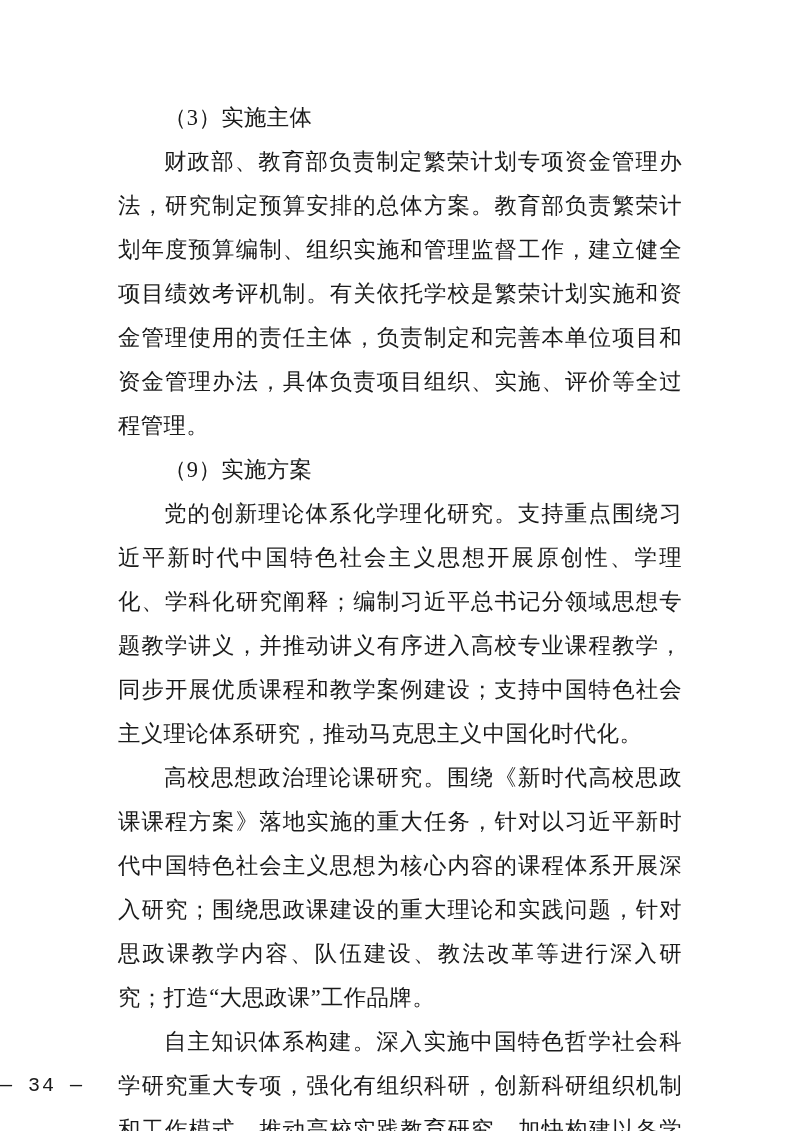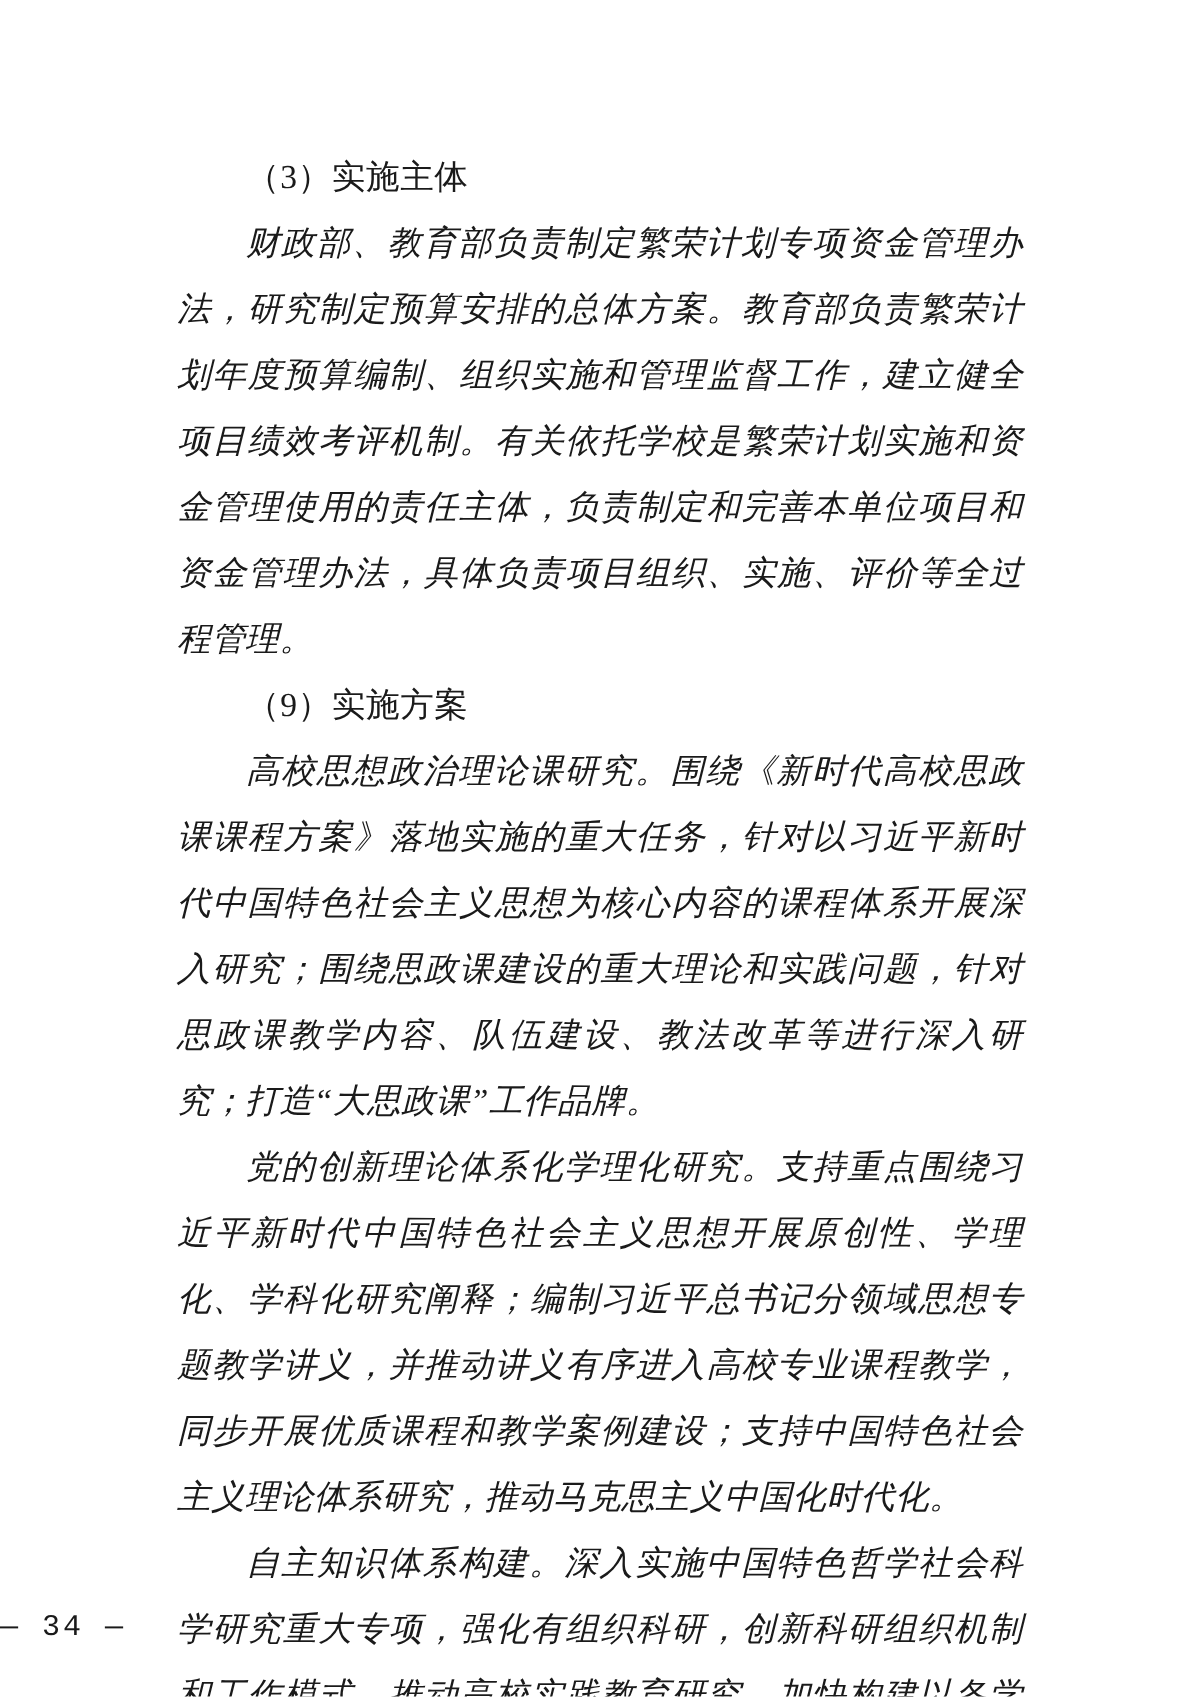--- a/index.html
+++ b/index.html
@@ -28,21 +28,20 @@
     width: 564px;
   }
   .para {
     font-size: 22.4px;
     line-height: 44px;
     text-align: justify;
     text-justify: inter-ideograph;
     margin: 0 0 0 0;
     letter-spacing: 0.4px;
     font-family: "Liberation Serif", "DejaVu Serif", serif;
-    font-style: italic;
   }
   .para.indent {
     text-indent: 46px;
   }
   .heading {
     font-size: 22.4px;
     line-height: 44px;
     text-indent: 46px;
     margin: 0;
     letter-spacing: 0.4px;
@@ -60,18 +59,18 @@
   }
 </style>
 </head>
 <body>
 
 <div class="page">
   <div class="doc-body">
     <p class="heading">（3）实施主体</p>
     <p class="para indent">财政部、教育部负责制定繁荣计划专项资金管理办法，研究制定预算安排的总体方案。教育部负责繁荣计划年度预算编制、组织实施和管理监督工作，建立健全项目绩效考评机制。有关依托学校是繁荣计划实施和资金管理使用的责任主体，负责制定和完善本单位项目和资金管理办法，具体负责项目组织、实施、评价等全过程管理。</p>
     <p class="heading">（9）实施方案</p>
+    <p class="para indent">党的创新理论体系化学理化研究。支持重点围绕习近平新时代中国特色社会主义思想开展原创性、学理化、学科化研究阐释；编制习近平总书记分领域思想专题教学讲义，并推动讲义有序进入高校专业课程教学，同步开展优质课程和教学案例建设；支持中国特色社会主义理论体系研究，推动马克思主义中国化时代化。</p>
     <p class="para indent">高校思想政治理论课研究。围绕《新时代高校思政课课程方案》落地实施的重大任务，针对以习近平新时代中国特色社会主义思想为核心内容的课程体系开展深入研究；围绕思政课建设的重大理论和实践问题，针对思政课教学内容、队伍建设、教法改革等进行深入研究；打造“大思政课”工作品牌。</p>
-    <p class="para indent">党的创新理论体系化学理化研究。支持重点围绕习近平新时代中国特色社会主义思想开展原创性、学理化、学科化研究阐释；编制习近平总书记分领域思想专题教学讲义，并推动讲义有序进入高校专业课程教学，同步开展优质课程和教学案例建设；支持中国特色社会主义理论体系研究，推动马克思主义中国化时代化。</p>
     <p class="para indent">自主知识体系构建。深入实施中国特色哲学社会科学研究重大专项，强化有组织科研，创新科研组织机制和工作模式，推动高校实践教育研究，加快构建以各学科标识性概念、</p>
   </div>
   <div class="page-number">— 34 —</div>
 </div>
 
 </body></html>

